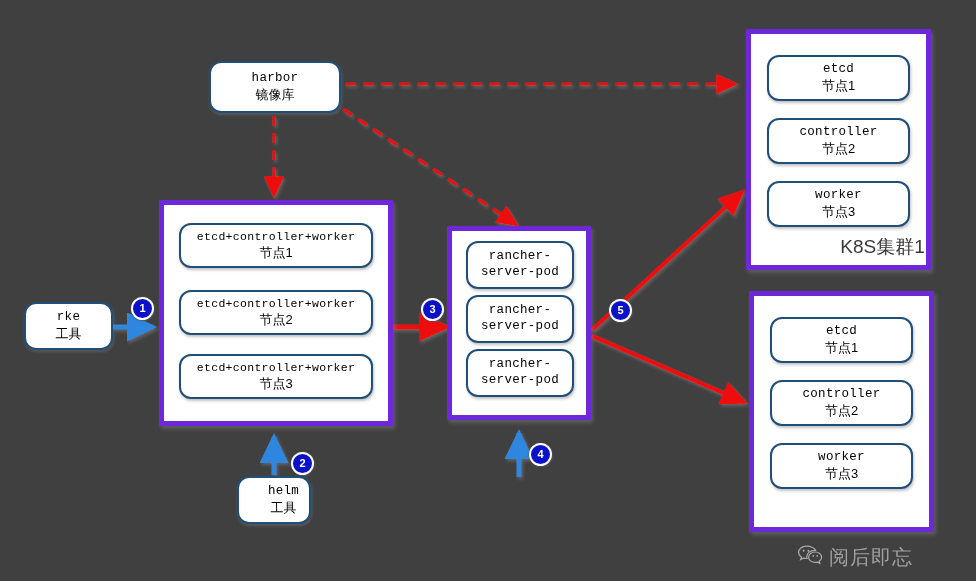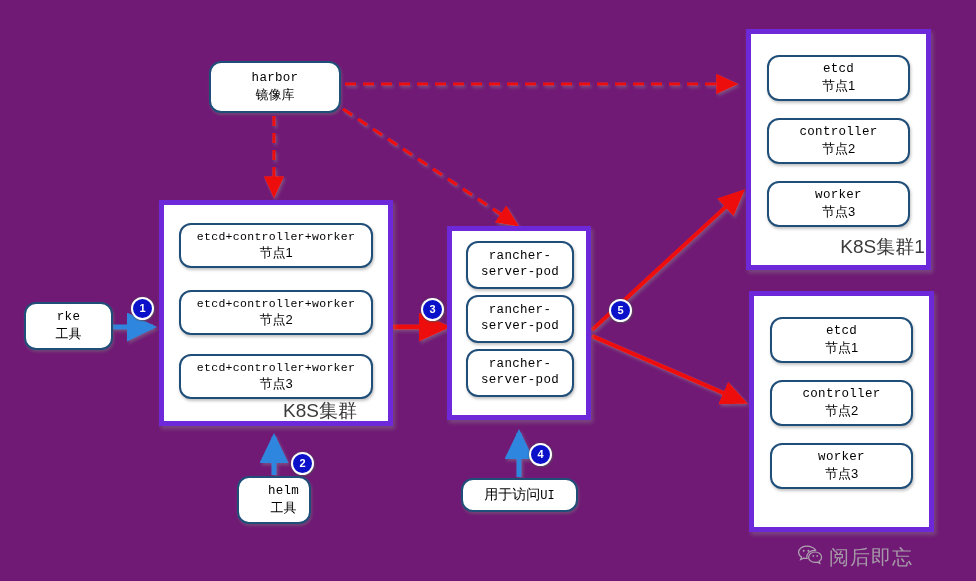--- a/index.html
+++ b/index.html
@@ -7,21 +7,21 @@
     padding: 0;
     background: #ffffff;
   }
   body {
     font-family: "Liberation Sans", sans-serif;
   }
   #canvas {
     position: relative;
     width: 976px;
     height: 581px;
-    background: #701a75;
+    background: #404040;
     overflow: hidden;
   }
   svg.layer {
     position: absolute;
     left: 0;
     top: 0;
     width: 976px;
     height: 581px;
     pointer-events: none;
   }
@@ -177,40 +177,34 @@
   <div class="nodebox" style="left:24px; top:302px; width:89px; height:48px;">
     <div class="mono">rke</div>
     <div class="cn">工具</div>
   </div>
 
   <div class="nodebox" style="left:237px; top:476px; width:74px; height:48px;padding-left:19px;">
     <div class="mono">helm</div>
     <div class="cn">工具</div>
   </div>
 
-  <div class="nodebox" style="left:461px; top:478px; width:117px; height:34px;">
-    <div class="mixed">
-      <span>用于访问</span><span class="mono-inline">UI</span>
-    </div>
-  </div>
 
   <div class="clusterframe" style="left:159px; top:200px; width:234px; height:226px;">
     <div class="nodebox" style="left:15px; top:18px; width:194px; height:45px;">
       <div class="mono small">etcd+controller+worker</div>
       <div class="cn">节点1</div>
     </div>
     <div class="nodebox" style="left:15px; top:85px; width:194px; height:45px;">
       <div class="mono small">etcd+controller+worker</div>
       <div class="cn">节点2</div>
     </div>
     <div class="nodebox" style="left:15px; top:149px; width:194px; height:45px;">
       <div class="mono small">etcd+controller+worker</div>
       <div class="cn">节点3</div>
     </div>
-    <div class="cluster-label" style="left:0; top:193px;">K8S集群</div>
   </div>
 
   <div class="clusterframe" style="left:447px; top:226px; width:144px; height:194px;">
     <div class="nodebox" style="left:14px; top:10px; width:108px; height:48px;">
       <div class="mono">rancher-</div>
       <div class="mono">server-pod</div>
     </div>
     <div class="nodebox" style="left:14px; top:64px; width:108px; height:48px;">
       <div class="mono">rancher-</div>
       <div class="mono">server-pod</div>

